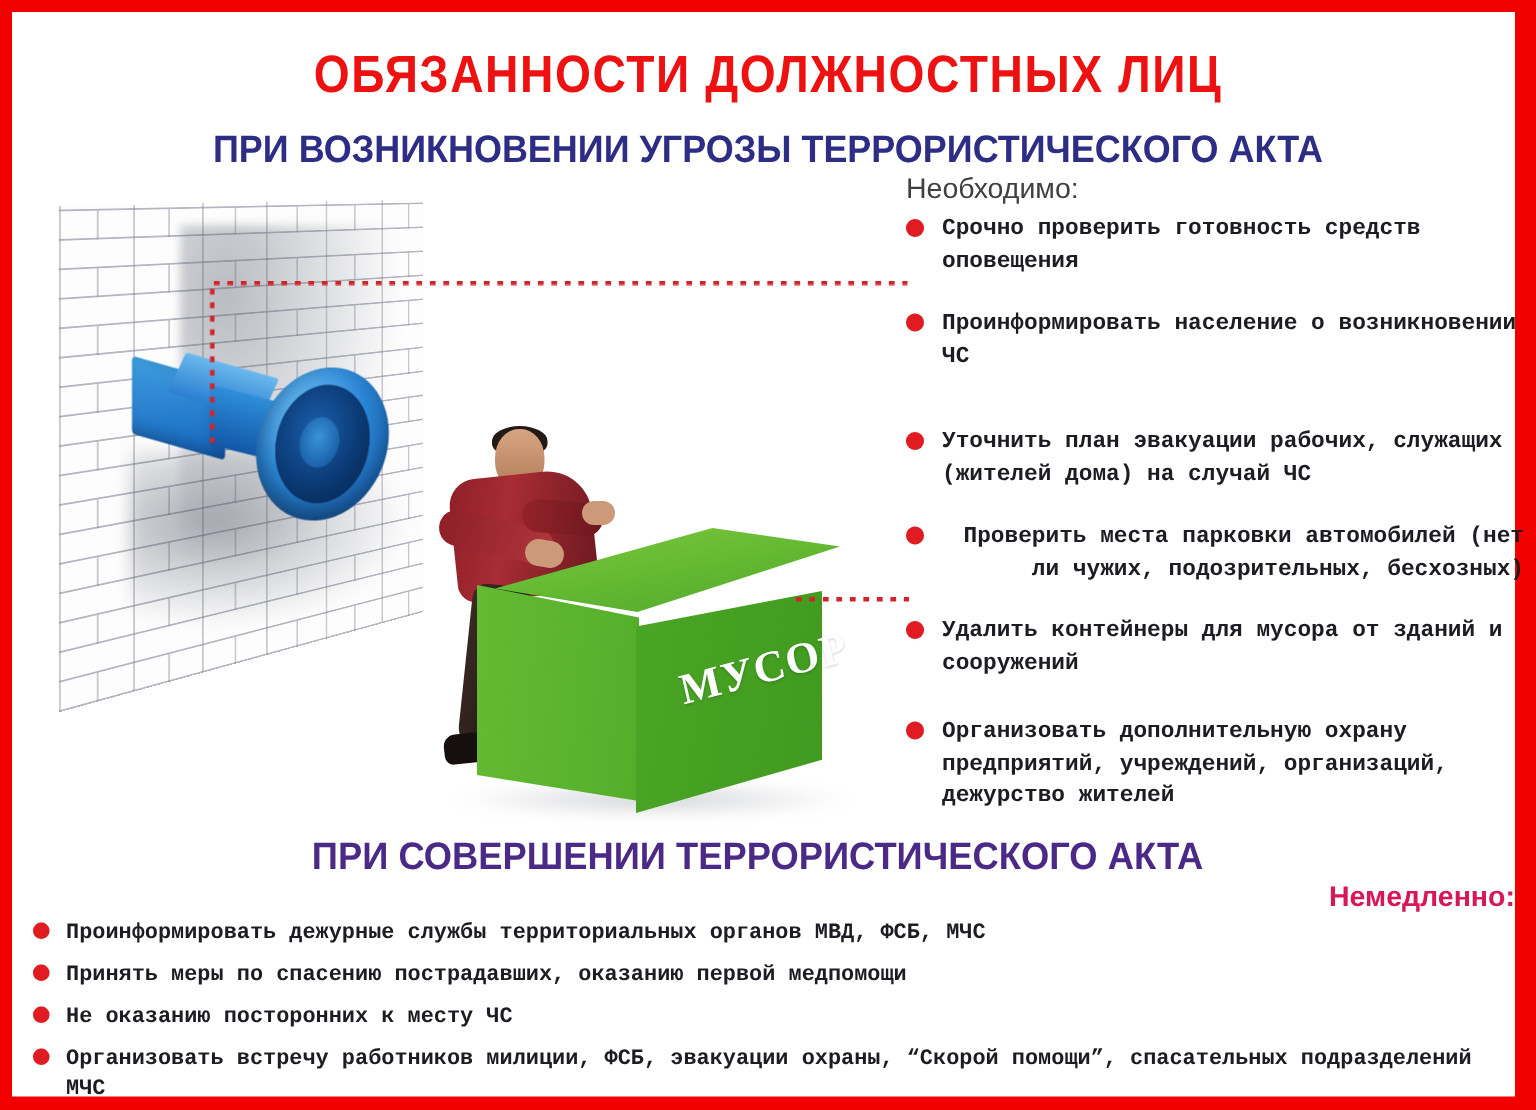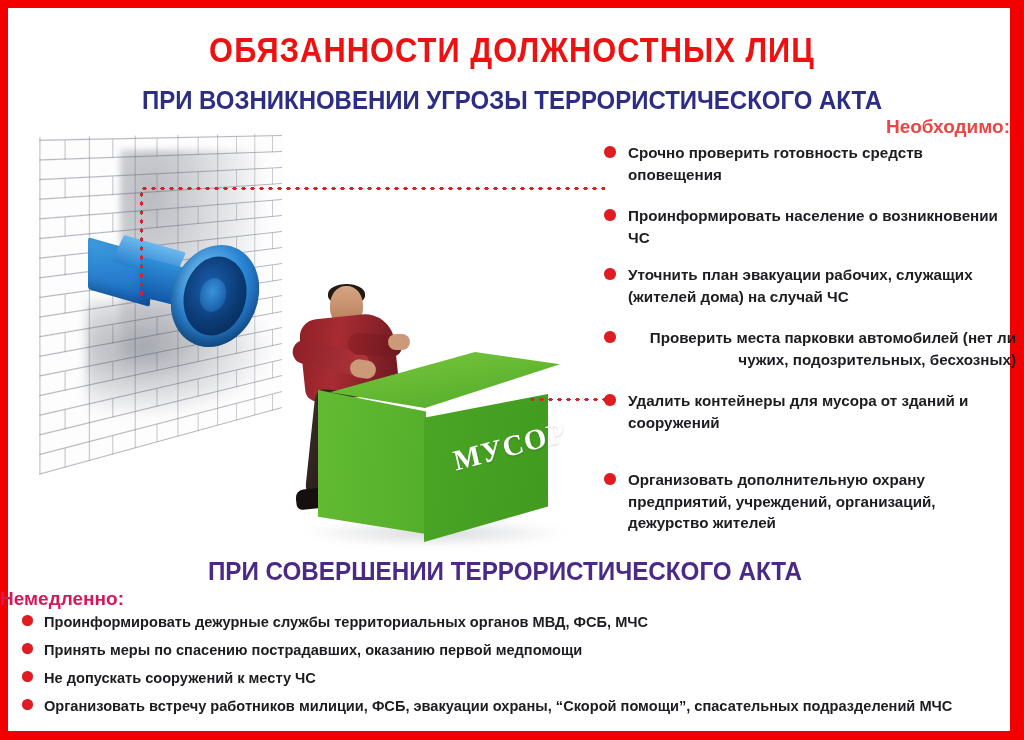--- a/index.html
+++ b/index.html
@@ -27,44 +27,44 @@
     transform:scaleX(0.88);transform-origin:50% 50%;
     white-space:nowrap;
   }
   .title-sub{
     position:absolute;left:0;top:86px;width:1024px;text-align:center;
     color:#2d2d86;font-weight:bold;font-size:25.5px;letter-spacing:0px;
     transform:scaleX(0.94);transform-origin:50% 50%;
     white-space:nowrap;
   }
   .kicker-top{
-    position:absolute;left:604px;top:116px;width:406px;text-align:right;
-    color:#ef4444;font-weight:bold;font-size:19px;
+    position:absolute;left:604px;top:116px;width:406px;text-align:left;
+    color:#404040;font-weight:normal;font-size:19px;
   }
   .title-sub2{
     position:absolute;left:0;top:557px;width:1010px;text-align:center;
     color:#4b2a87;font-weight:bold;font-size:25.5px;
     transform:scaleX(0.95);transform-origin:50% 50%;
     white-space:nowrap;
   }
   .kicker-bottom{
-    position:absolute;left:0;top:588px;width:1010px;text-align:left;
+    position:absolute;left:0;top:588px;width:1010px;text-align:right;
     color:#d81757;font-weight:bold;font-size:19px;
   }
 
   
   .bullets-right{position:absolute;left:604px;top:142px;width:412px;}
   .bullet-row{position:relative;display:flex;align-items:flex-start;}
   .dot{
     flex:0 0 auto;width:12px;height:12px;border-radius:50%;
     background:#e11b22;margin-top:4px;margin-right:12px;
     box-shadow:0 0 1px rgba(0,0,0,.25);
   }
   .btxt{
-    font-family:Liberation Sans, sans-serif;font-weight:bold;
+    font-family:Liberation Mono, monospace;font-weight:bold;
     font-size:15.2px;line-height:21.5px;color:#1c1c22;
   }
   .bullets-bottom{position:absolute;left:22px;top:612px;width:985px;}
   .bullets-bottom .bullet-row{margin-bottom:8px;}
   .bullets-bottom .btxt{font-size:14.6px;line-height:20px;}
   .bullets-bottom .dot{width:11px;height:11px;margin-top:3px;margin-right:11px;}
 
   
   .leader{position:absolute;height:3px;
     background-image:radial-gradient(circle, #d1242b 45%, rgba(0,0,0,0) 46%);
@@ -268,33 +268,33 @@
     <div class="bin-label">МУСОР</div>
   </div>
 
   <div class="leader" style="left:528px;top:398px;width:78px;"></div>
 
   <div class="bullets-right">
     <div class="bullet-row" style="margin-bottom:20px;">
       <span class="dot"></span>
       <span class="btxt">Срочно проверить готовность средств оповещения</span>
     </div>
-    <div class="bullet-row" style="margin-bottom:16px;">
+    <div class="bullet-row" style="margin-bottom:36px;">
       <span class="dot"></span>
       <span class="btxt">Проинформировать население о возникновении ЧС</span>
     </div>
     <div class="bullet-row" style="margin-bottom:20px;">
       <span class="dot"></span>
       <span class="btxt">Уточнить план эвакуации рабочих, служащих (жителей дома) на случай ЧС</span>
     </div>
     <div class="bullet-row" style="margin-bottom:20px;text-align:right;">
       <span class="dot"></span>
       <span class="btxt">Проверить места парковки автомобилей (нет ли чужих, подозрительных, бесхозных)</span>
     </div>
-    <div class="bullet-row" style="margin-bottom:36px;justify-content:flex-end;">
+    <div class="bullet-row" style="margin-bottom:24px;justify-content:flex-end;">
       <span class="dot"></span>
       <span class="btxt">Удалить контейнеры для мусора от зданий и сооружений</span>
     </div>
     <div class="bullet-row">
       <span class="dot"></span>
       <span class="btxt">Организовать дополнительную охрану предприятий, учреждений, организаций, дежурство жителей</span>
     </div>
   </div>
 
   <div class="title-sub2">ПРИ СОВЕРШЕНИИ ТЕРРОРИСТИЧЕСКОГО АКТА</div>
@@ -304,21 +304,21 @@
     <div class="bullet-row">
       <span class="dot"></span>
       <span class="btxt">Проинформировать дежурные службы территориальных органов МВД, ФСБ, МЧС</span>
     </div>
     <div class="bullet-row">
       <span class="dot"></span>
       <span class="btxt">Принять меры по спасению пострадавших, оказанию первой медпомощи</span>
     </div>
     <div class="bullet-row">
       <span class="dot"></span>
-      <span class="btxt">Не допускать сооружений к месту ЧС</span>
+      <span class="btxt">Не оказанию посторонних к месту ЧС</span>
     </div>
     <div class="bullet-row">
       <span class="dot"></span>
       <span class="btxt">Организовать встречу работников милиции, ФСБ, эвакуации охраны, “Скорой помощи”, спасательных подразделений МЧС</span>
     </div>
   </div>
 
 </div>
 
 </body></html>

